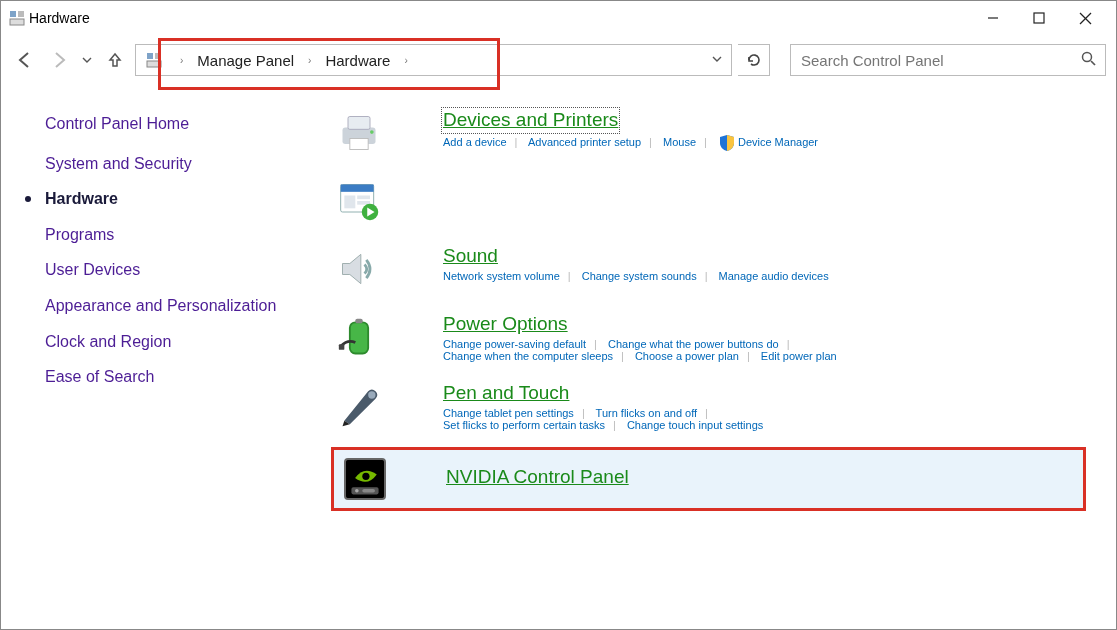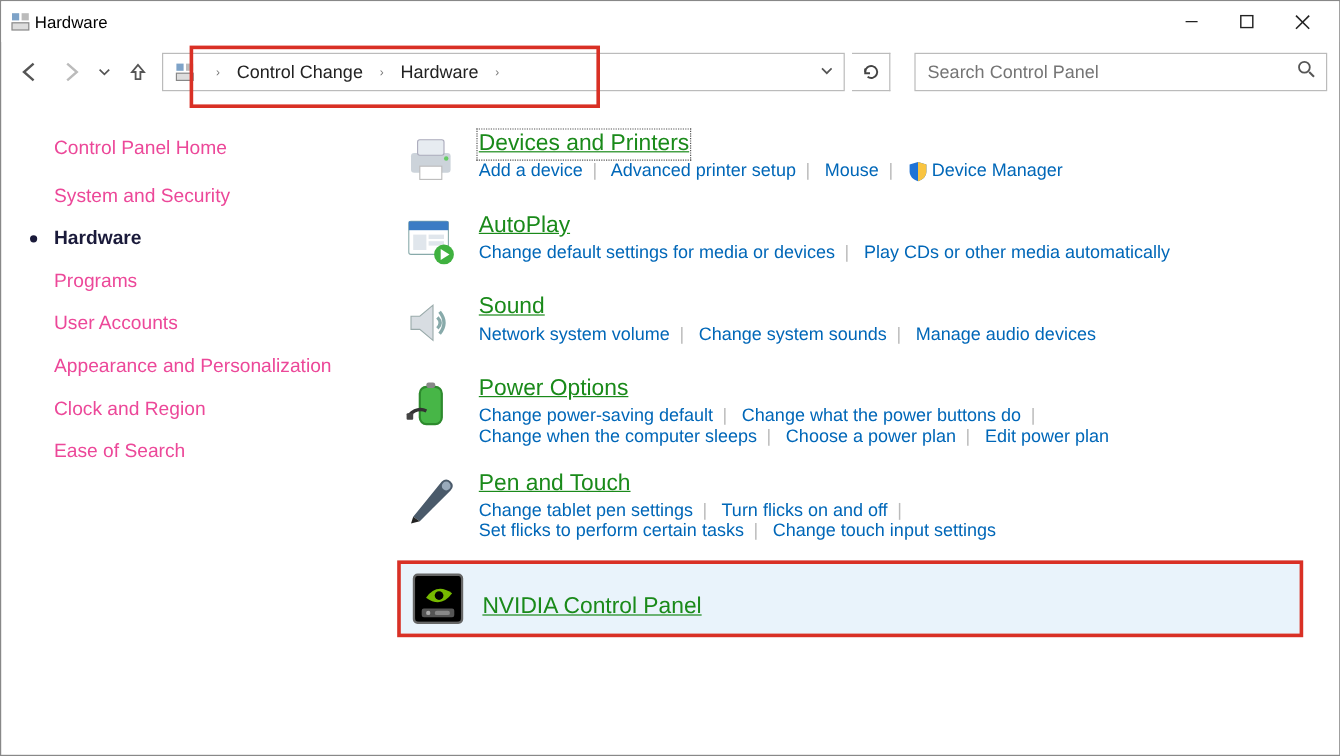--- a/index.html
+++ b/index.html
@@ -63,21 +63,21 @@
     margin-left:auto;
     width:28px; text-align:center; color:#555; font-size:10px;
   }
   .addr-refresh {
     width:32px; height:32px;
     border:1px solid #bbb; border-left:none;
     display:flex; align-items:center; justify-content:center;
     color:#444;
   }
   .searchbox {
-    width: 344px; height: 32px;
+    width: 316px; height: 32px;
     border:1px solid #bbb;
     margin-left: 14px;
     display:flex; align-items:center;
     padding: 0 8px;
     color:#777;
     position: relative;
   }
   .searchbox input {
     border:none; outline:none;
     flex:1; font-size:15px; color:#555;
@@ -98,21 +98,21 @@
     height: calc(100% - 84px);
   }
   .sidebar {
     width: 320px;
     padding: 28px 14px 14px 44px;
     font-size: 16px;
     line-height: 1.35;
   }
   .sidebar a {
     display:block;
-    color:#ec4899;
+    color:#4c1d95;
     text-decoration:none;
     margin-bottom: 14px;
   }
   .sidebar a.current {
     color:#1a1a3a;
     font-weight: bold;
     position: relative;
   }
   .sidebar a.current::before {
     content:"";
@@ -123,20 +123,21 @@
   }
   .main {
     flex:1;
     padding: 20px 20px 20px 10px;
   }
   .catrow {
     display:flex;
     align-items:flex-start;
     margin-bottom: 12px;
     padding: 4px;
+    gap: 44px;
   }
   .catrow .caticon {
     width: 48px; height: 48px;
     margin-right: 16px;
     flex-shrink: 0;
     display:flex; align-items:center; justify-content:center;
     font-size: 30px;
   }
   .catbody { flex:1; }
   .cattitle {
@@ -144,21 +145,21 @@
     font-size: 19px;
     line-height:1.2;
     display:inline-block;
     margin-bottom: 2px;
   }
   .cattitle.dotted {
     outline: 1px dotted #555;
     outline-offset: 1px;
   }
   .sublinks {
-    font-size: 15px;
+    font-size: 11px;
     color:#888;
   }
   .sublinks a {
     color:#0067b8;
     text-decoration:none;
   }
   .sublinks .sep {
     color:#bbb;
     padding: 0 8px;
   }
@@ -166,21 +167,21 @@
     display:inline-block;
     width:18px; height:18px;
     vertical-align:middle;
     margin-right:2px;
   }
   .catrow.hl-nvidia {
     background:#e9f3fb;
     border:3px solid #d93025;
     padding: 8px 10px;
     margin-right: 10px;
-    align-items:flex-end;
+    align-items:center;
   }
   .catrow.hl-nvidia .caticon {
     width:42px; height:42px;
     border:2px solid #666;
     border-radius:4px;
     background:#000;
     font-size:22px;
   }
   .wicon {
     display:inline-block; width:20px; height:20px; vertical-align:middle;
@@ -242,21 +243,21 @@
   <div class="addressbar">
     <div class="addr-inner">
       <span class="wicon">
         <svg viewBox="0 0 20 20">
             <rect x="1" y="3" width="6" height="6" fill="#7ea3c8"></rect>
             <rect x="9" y="3" width="6" height="6" fill="#bbb"></rect>
             <rect x="1" y="11" width="14" height="6" fill="#ddd" stroke="#888"></rect>
           </svg>
       </span>
       <span class="addr-sep">›</span>
-      <span>Control Change</span>
+      <span>Manage Panel</span>
       <span class="addr-sep">›</span>
       <span>Hardware</span>
       <span class="addr-sep">›</span>
     </div>
     <div class="addr-dropdown">
       <svg width="10" height="10">
           <path d="M1 3 L5 7 L9 3" fill="none" stroke="#555" stroke-width="1.4"></path>
         </svg>
     </div>
   </div>
@@ -280,21 +281,21 @@
 
 <div class="hl-red-breadcrumb"></div>
 
 <div class="content">
 
   <div class="sidebar">
     <a href="#">Control Panel Home</a>
     <a href="#" style="margin-top:18px;">System and Security</a>
     <a href="#" class="current">Hardware</a>
     <a href="#">Programs</a>
-    <a href="#">User Accounts</a>
+    <a href="#">User Devices</a>
     <a href="#">Appearance and Personalization</a>
     <a href="#">Clock and Region</a>
     <a href="#">Ease of Search</a>
   </div>
 
   <div class="main">
 
     <div class="catrow">
       <div class="caticon">
         <svg viewBox="0 0 48 48" width="44" height="44">
@@ -325,27 +326,20 @@
         <svg viewBox="0 0 48 48" width="44" height="44">
             <rect x="4" y="6" width="36" height="30" rx="2" fill="#fff" stroke="#8aa"></rect>
             <rect x="4" y="6" width="36" height="8" fill="#3b7cc4"></rect>
             <rect x="8" y="18" width="12" height="14" fill="#e0e6ec"></rect>
             <rect x="22" y="18" width="14" height="4" fill="#e0e6ec"></rect>
             <rect x="22" y="24" width="14" height="4" fill="#e0e6ec"></rect>
             <circle cx="36" cy="36" r="9" fill="#3fb13f"></circle>
             <path d="M33 31 L41 36 L33 41 Z" fill="#fff"></path>
           </svg>
       </div>
-      <div class="catbody">
-        <a href="#" class="cattitle">AutoPlay</a>
-        <div class="sublinks">
-          <a href="#">Change default settings for media or devices</a><span class="sep">|</span>
-          <a href="#">Play CDs or other media automatically</a>
-        </div>
-      </div>
     </div>
 
     <div class="catrow">
       <div class="caticon">
         <svg viewBox="0 0 48 48" width="44" height="44">
             <path d="M6 18 H14 L26 8 V40 L14 30 H6 Z" fill="#d8dde2" stroke="#9aa"></path>
             <path d="M32 14 Q40 24 32 34" fill="none" stroke="#8aa" stroke-width="3"></path>
             <path d="M30 19 Q35 24 30 29" fill="none" stroke="#8aa" stroke-width="3"></path>
           </svg>
       </div>

